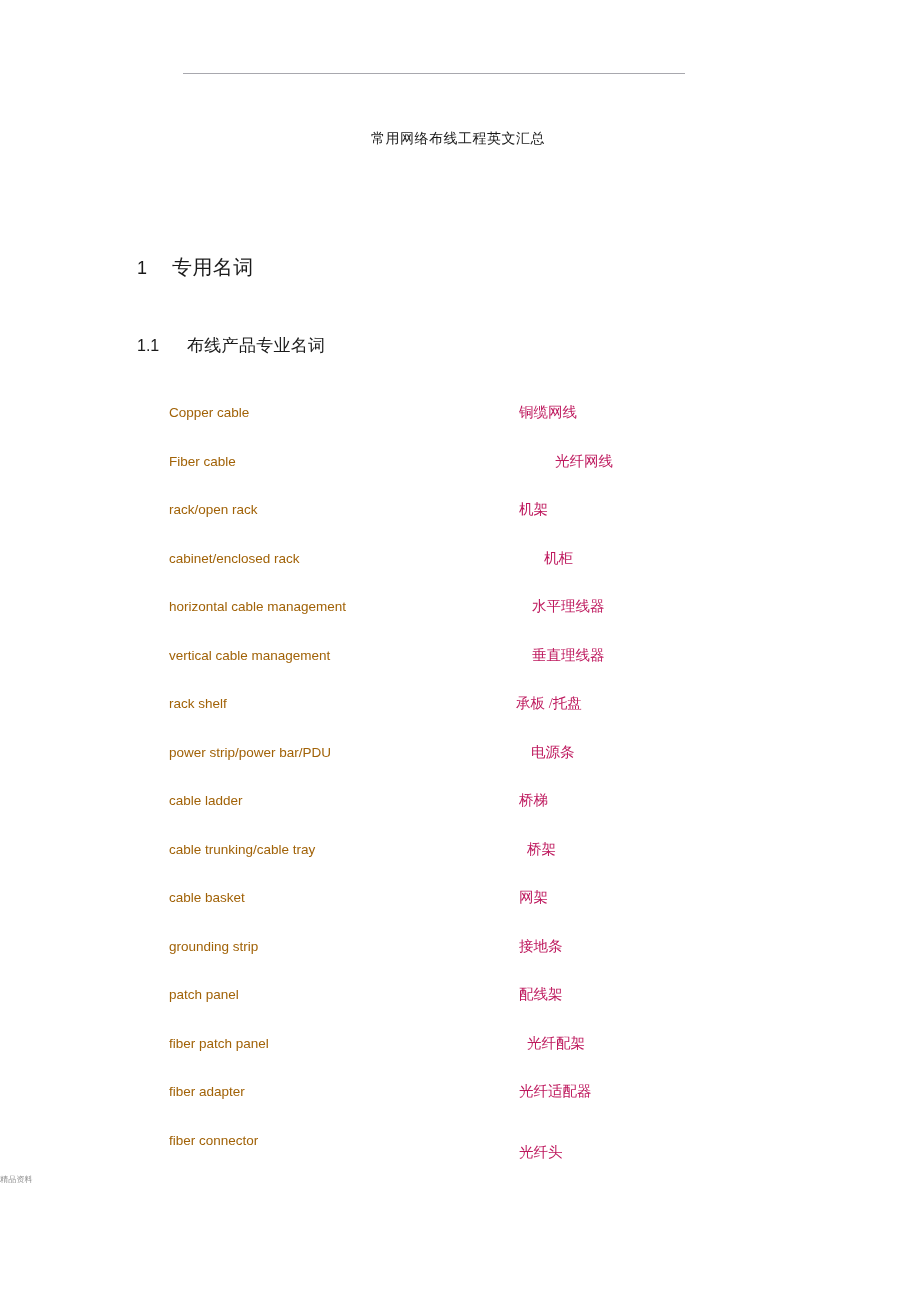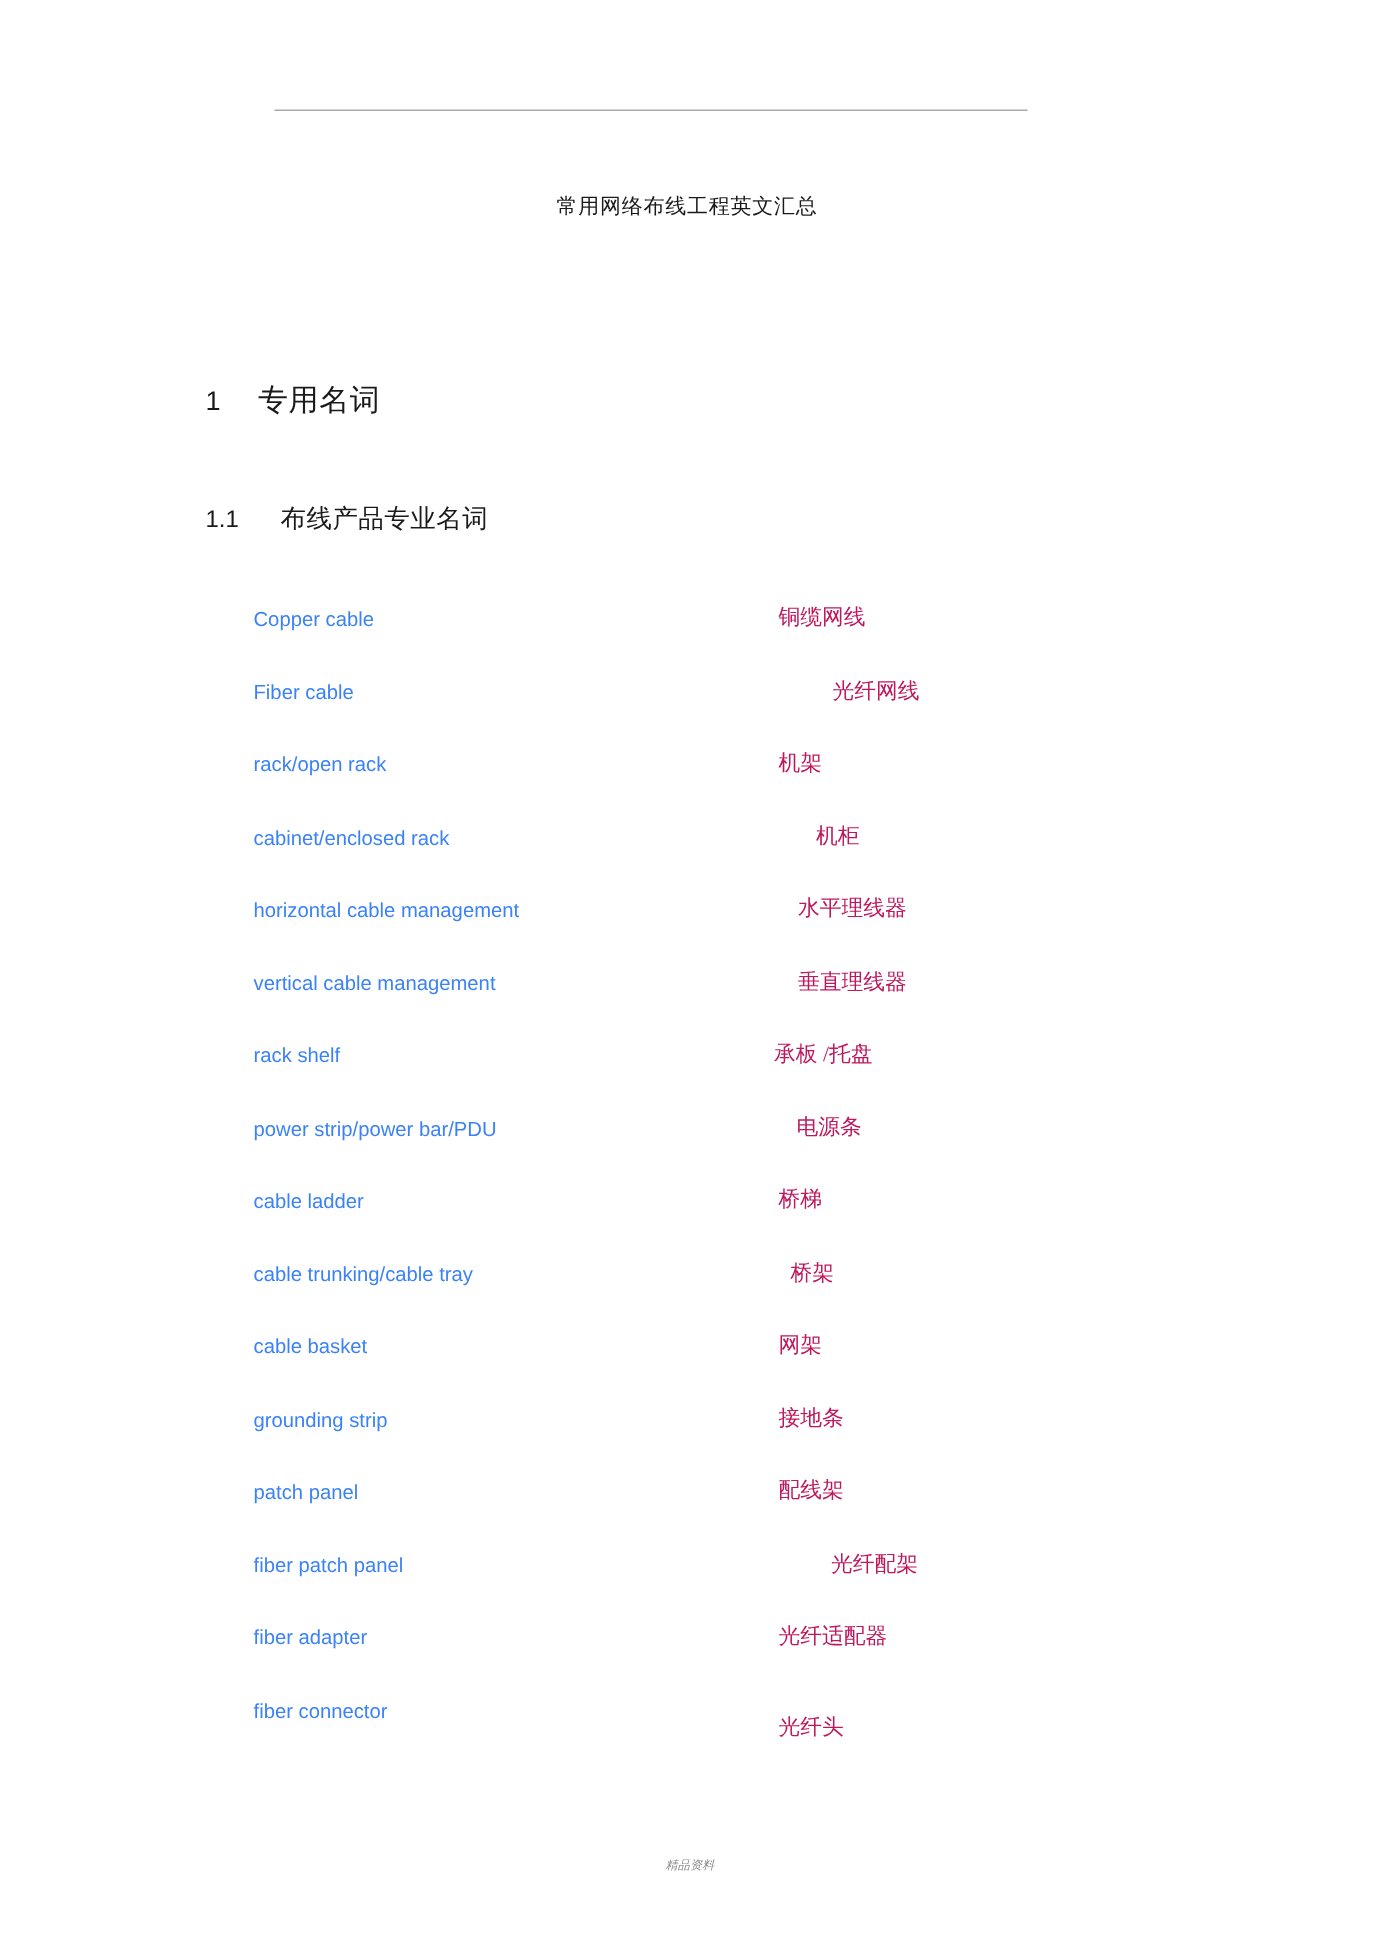--- a/index.html
+++ b/index.html
@@ -102,47 +102,46 @@
     position: relative;
     height: 48.5px;
   }
   .term-en {
     position: absolute;
     left: 169px;
     top: 0;
     font-family: "Liberation Sans", "DejaVu Sans", sans-serif;
     font-size: 13.5px;
     line-height: 18px;
-    color: #3b82f6;
+    color: #a16207;
     white-space: nowrap;
   }
   .term-zh {
     position: absolute;
     top: -1px;
     font-family: "Liberation Serif", "DejaVu Serif", serif;
     font-size: 14.5px;
     line-height: 18px;
     color: #be185d;
     white-space: nowrap;
   }
 
   
   .footer-mark {
     position: absolute;
     left: 0;
     right: 0;
-    top: 1239px;
-    text-align: center;
+    top: 1175px;
+    text-align: left;
     font-family: "Liberation Serif", "DejaVu Serif", serif;
     font-size: 8px;
     line-height: 10px;
     letter-spacing: 0.2px;
     color: #8d8d8d;
     white-space: nowrap;
-    font-style: italic;
   }
 </style>
 </head>
 <body>
 
 <div class="page">
 
   <div class="top-rule"></div>
 
   <div class="doc-title">
@@ -207,21 +206,21 @@
       <div class="term-row">
         <div class="term-en">grounding strip</div>
         <div class="term-zh" style="left: 519px;">接地条</div>
       </div>
       <div class="term-row">
         <div class="term-en">patch panel</div>
         <div class="term-zh" style="left: 519px;">配线架</div>
       </div>
       <div class="term-row">
         <div class="term-en">fiber patch panel</div>
-        <div class="term-zh" style="left: 554px;">光纤配架</div>
+        <div class="term-zh" style="left: 527px;">光纤配架</div>
       </div>
       <div class="term-row">
         <div class="term-en">fiber adapter</div>
         <div class="term-zh" style="left: 519px;">光纤适配器</div>
       </div>
       <div class="term-row">
         <div class="term-en">fiber connector</div>
         <div class="term-zh" style="left: 519px; margin-top: 12px;">光纤头</div>
       </div>
     </div>

